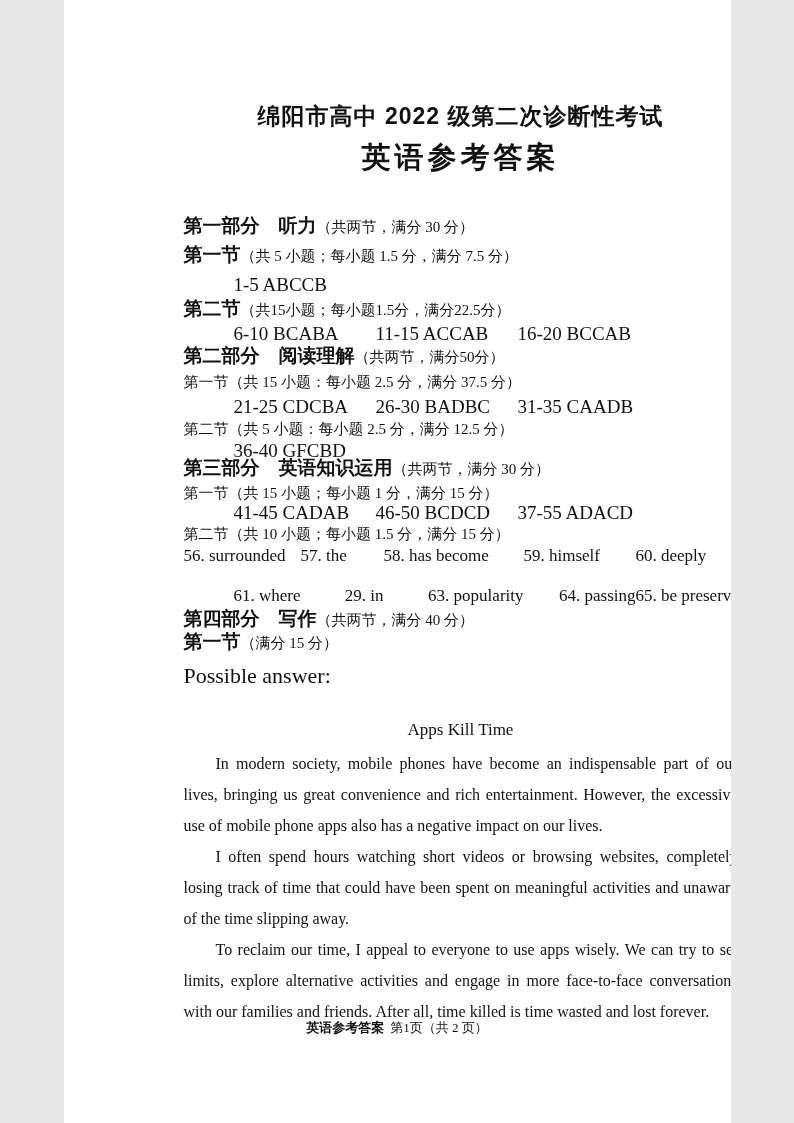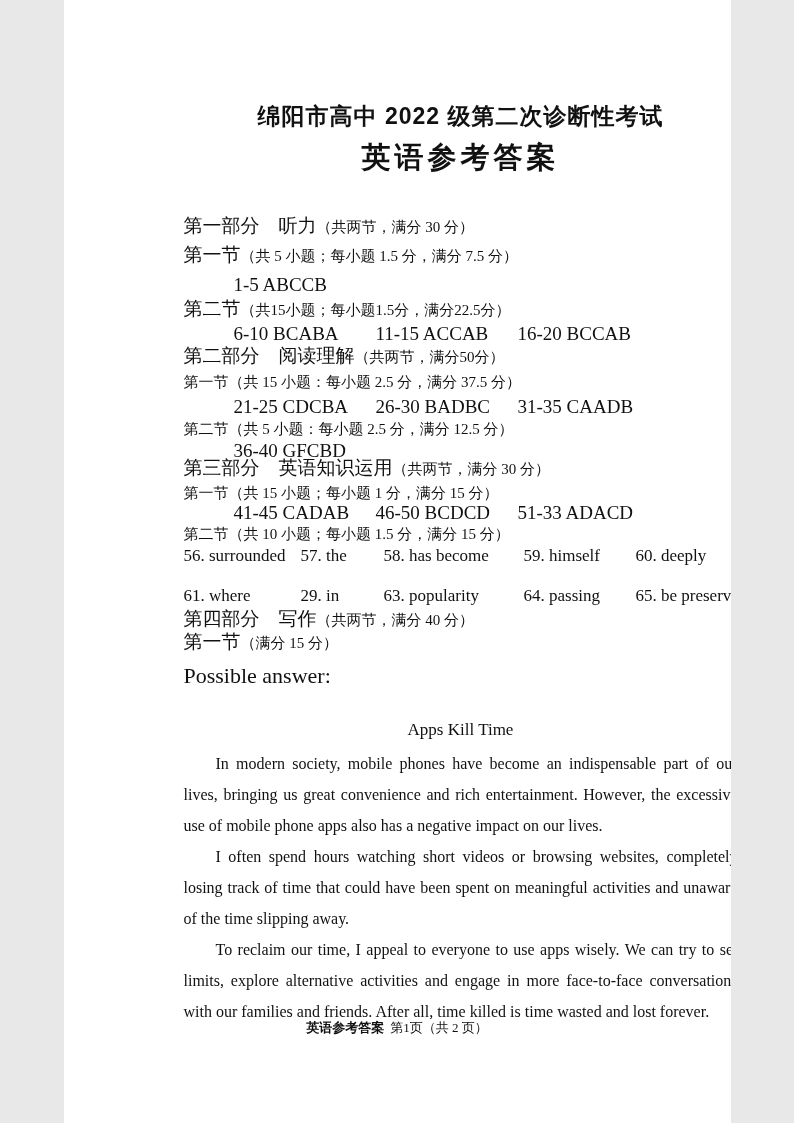--- a/index.html
+++ b/index.html
@@ -38,37 +38,37 @@
     white-space:nowrap;
   }
   .key { margin-top:38px; }
   .kline {
     font-size:19px;
     line-height:22px;
     white-space:nowrap;
   }
   .b {
     font-family:"Liberation Sans","DejaVu Sans",sans-serif;
-    font-weight:400;
+    font-weight:700;
     text-align:right;
   }
   .note { font-size:15px; }
   .ind { margin-left:50px; }
   .ansrow { display:flex; margin-left:50px; }
   .ansrow .acol { width:142px; }
   .wordrow {
     display:grid;
     grid-template-columns:117px 83px 140px 112px auto;
     font-size:17px;
   }
   .mt2  { margin-top:2px; }
   .mt3  { margin-top:3px; }
   .mt6  { margin-top:6px; }
   .mt7  { margin-top:7px; }
-  .mt18 { margin-top:18px; }
+  .mt18 { margin-top:18px;text-align:right; }
   .mt1  { margin-top:1px; }
   .mt0  { margin-top:0; }
   .mtn5 { margin-top:-5px; }
   .mtn2 { margin-top:-2px; }
   .mtn1 { margin-top:-1px; }
   .possible { font-size:22px; line-height:22px; margin-top:11px; }
   .essay-title {
     text-align:center;
     font-size:17px;
     line-height:22px;
@@ -136,21 +136,21 @@
 
       <div class="kline mt0 ind">36-40 GFCBD</div>
 
       <div class="kline mtn5"><span class="b">第三部分　英语知识运用</span><span class="note">（共两节，满分 30 分）</span></div>
 
       <div class="kline mt2 note"><span>第一节</span><span>（共 15 小题；每小题 1 分，满分 15 分）</span></div>
 
       <div class="kline mtn2 ansrow">
         <span class="acol">41-45 CADAB</span>
         <span class="acol">46-50 BCDCD</span>
-        <span class="acol">51-33 ADACD</span>
+        <span class="acol">37-55 ADACD</span>
       </div>
 
       <div class="kline mtn1 note"><span>第二节</span><span>（共 10 小题；每小题 1.5 分，满分 15 分）</span></div>
 
       <div class="kline mt0 wordrow">
         <span>56. surrounded</span>
         <span>57. the</span>
         <span>58. has become</span>
         <span>59. himself</span>
         <span>60. deeply</span>

